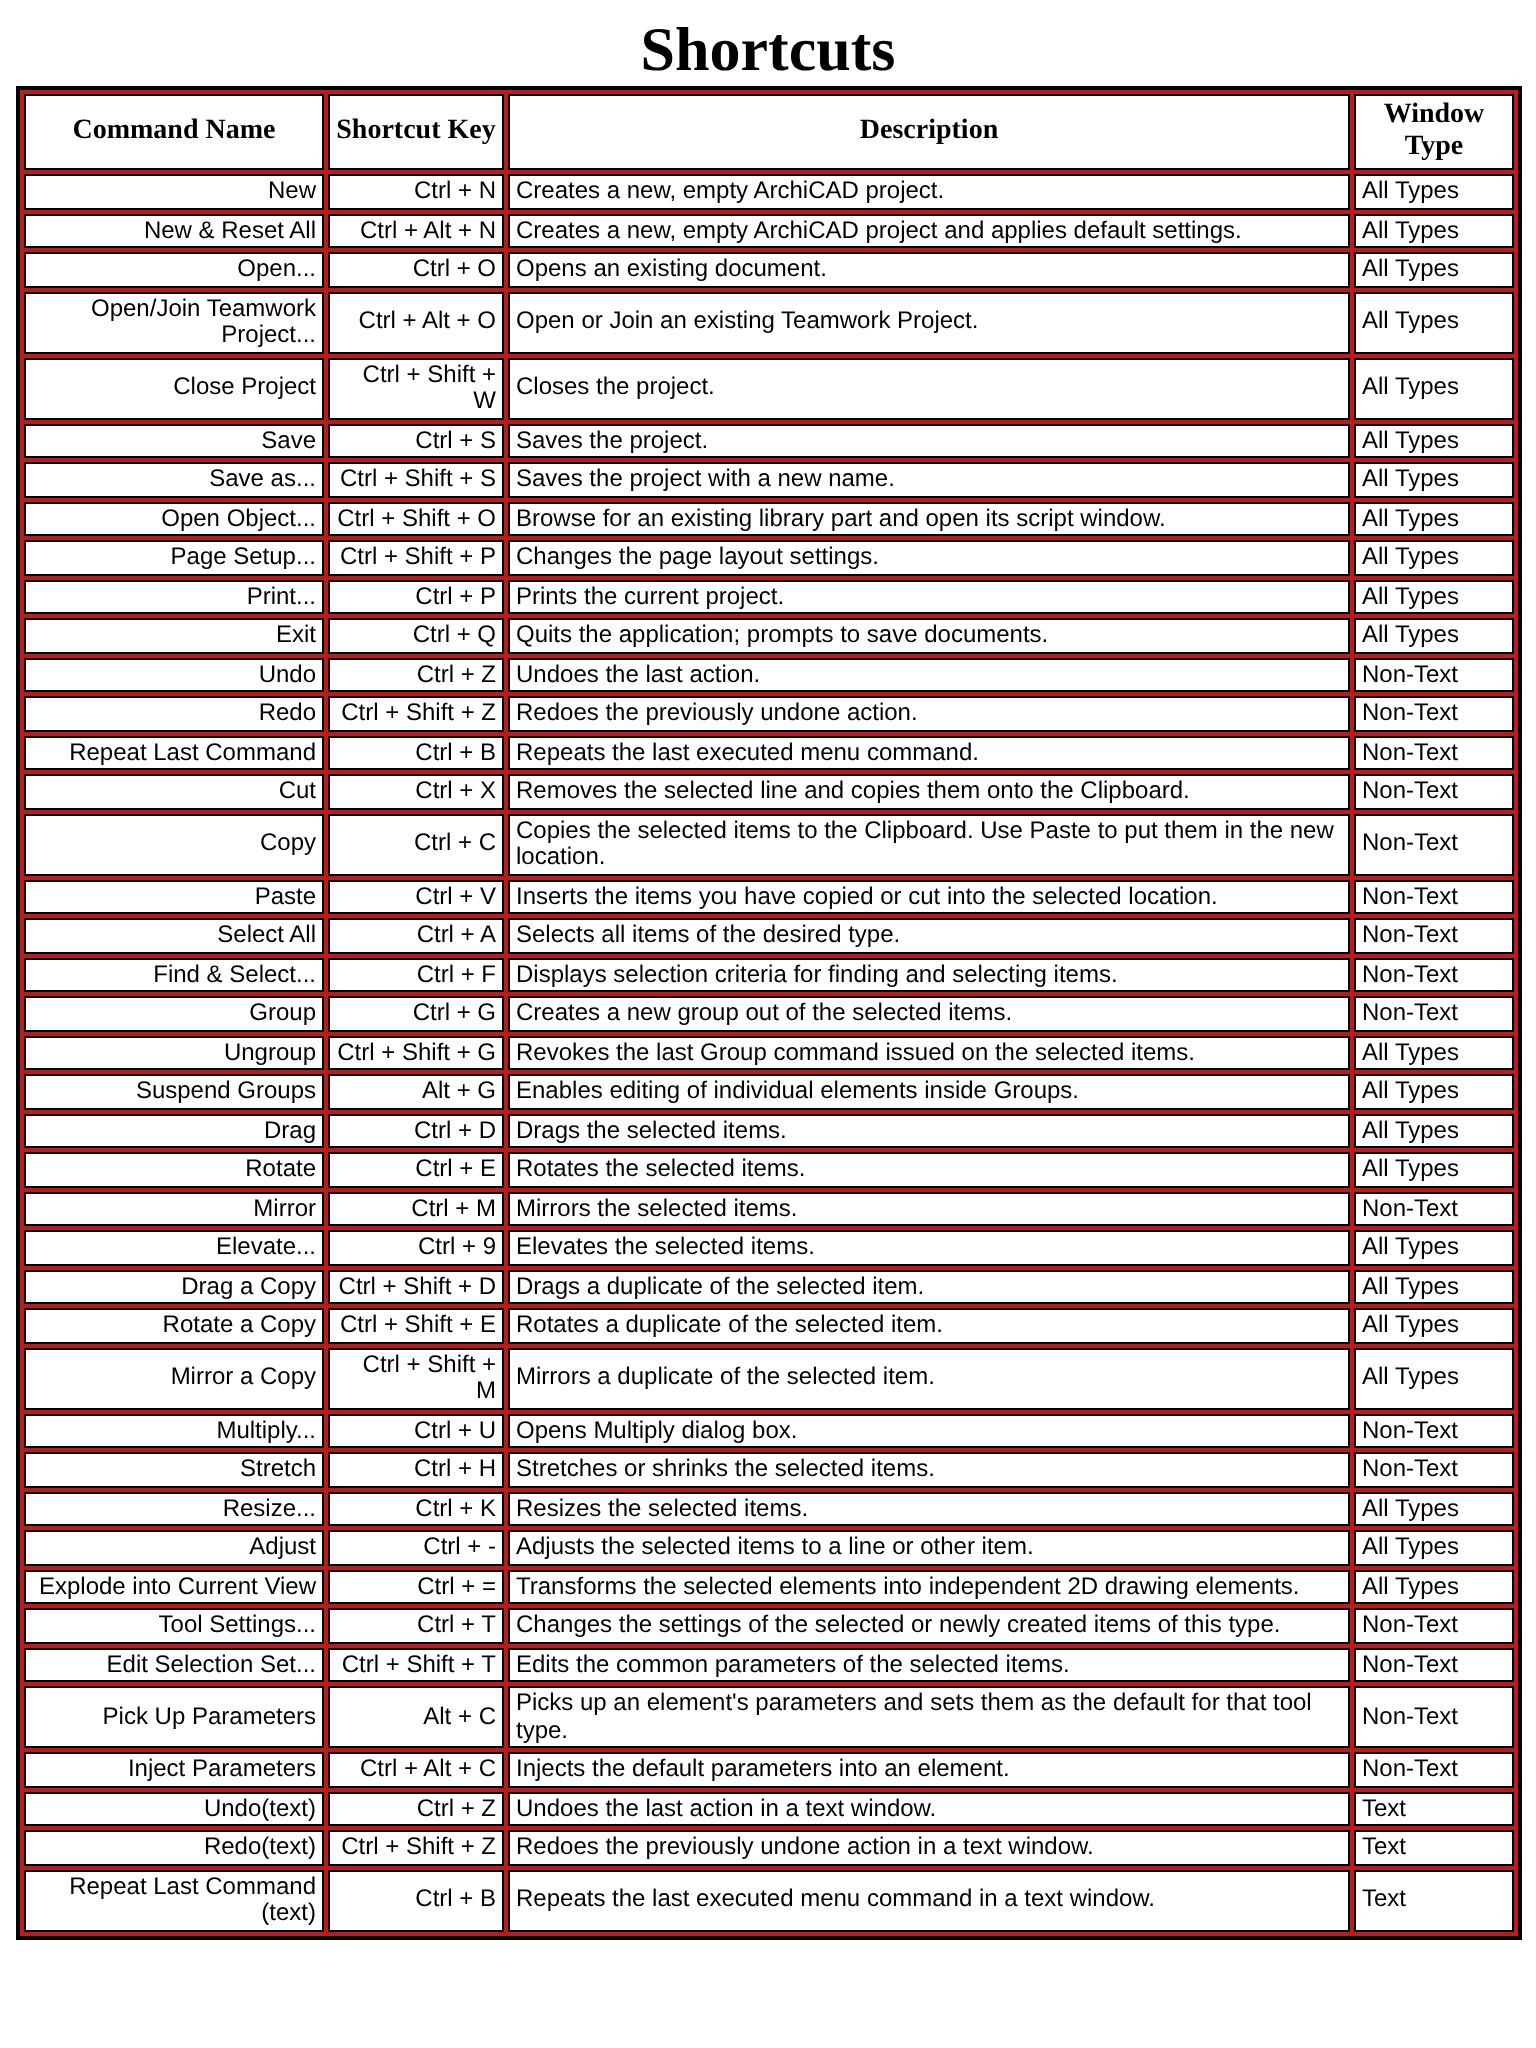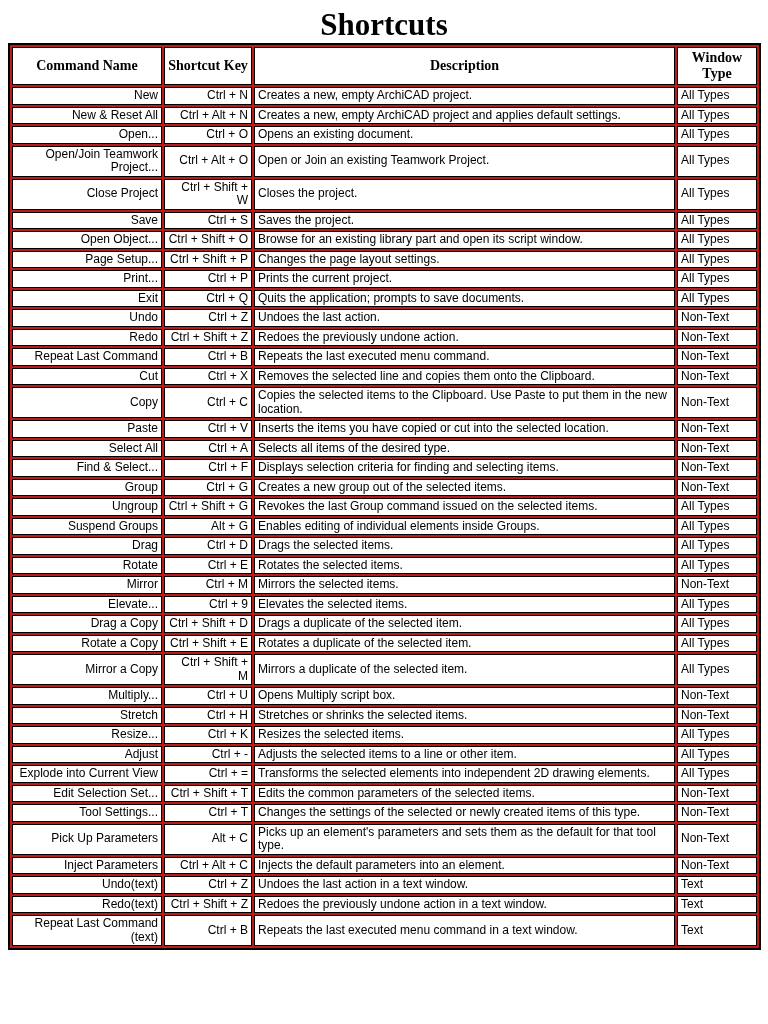--- a/index.html
+++ b/index.html
@@ -113,20 +113,26 @@
           <td class="cell-description">Closes the project.</td>
           <td class="cell-window">All Types</td>
         </tr>
         <tr>
           <td class="cell-command">Save</td>
           <td class="cell-shortcut">Ctrl + S</td>
           <td class="cell-description">Saves the project.</td>
           <td class="cell-window">All Types</td>
         </tr>
         <tr>
+          <td class="cell-command">Save as...</td>
+          <td class="cell-shortcut">Ctrl + Shift + S</td>
+          <td class="cell-description">Saves the project with a new name.</td>
+          <td class="cell-window">All Types</td>
+        </tr>
+        <tr>
           <td class="cell-command">Open Object...</td>
           <td class="cell-shortcut">Ctrl + Shift + O</td>
           <td class="cell-description">Browse for an existing library part and open its script window.</td>
           <td class="cell-window">All Types</td>
         </tr>
         <tr>
           <td class="cell-command">Page Setup...</td>
           <td class="cell-shortcut">Ctrl + Shift + P</td>
           <td class="cell-description">Changes the page layout settings.</td>
           <td class="cell-window">All Types</td>
@@ -247,21 +253,21 @@
         </tr>
         <tr>
           <td class="cell-command">Mirror a Copy</td>
           <td class="cell-shortcut">Ctrl + Shift + M</td>
           <td class="cell-description">Mirrors a duplicate of the selected item.</td>
           <td class="cell-window">All Types</td>
         </tr>
         <tr>
           <td class="cell-command">Multiply...</td>
           <td class="cell-shortcut">Ctrl + U</td>
-          <td class="cell-description">Opens Multiply script box.</td>
+          <td class="cell-description">Opens Multiply dialog box.</td>
           <td class="cell-window">Non-Text</td>
         </tr>
         <tr>
           <td class="cell-command">Stretch</td>
           <td class="cell-shortcut">Ctrl + H</td>
           <td class="cell-description">Stretches or shrinks the selected items.</td>
           <td class="cell-window">Non-Text</td>
         </tr>
         <tr>
           <td class="cell-command">Resize...</td>
@@ -275,29 +281,29 @@
           <td class="cell-description">Adjusts the selected items to a line or other item.</td>
           <td class="cell-window">All Types</td>
         </tr>
         <tr>
           <td class="cell-command">Explode into Current View</td>
           <td class="cell-shortcut">Ctrl + =</td>
           <td class="cell-description">Transforms the selected elements into independent 2D drawing elements.</td>
           <td class="cell-window">All Types</td>
         </tr>
         <tr>
+          <td class="cell-command">Tool Settings...</td>
+          <td class="cell-shortcut">Ctrl + T</td>
+          <td class="cell-description">Changes the settings of the selected or newly created items of this type.</td>
+          <td class="cell-window">Non-Text</td>
+        </tr>
+        <tr>
           <td class="cell-command">Edit Selection Set...</td>
           <td class="cell-shortcut">Ctrl + Shift + T</td>
           <td class="cell-description">Edits the common parameters of the selected items.</td>
-          <td class="cell-window">Non-Text</td>
-        </tr>
-        <tr>
-          <td class="cell-command">Tool Settings...</td>
-          <td class="cell-shortcut">Ctrl + T</td>
-          <td class="cell-description">Changes the settings of the selected or newly created items of this type.</td>
           <td class="cell-window">Non-Text</td>
         </tr>
         <tr>
           <td class="cell-command">Pick Up Parameters</td>
           <td class="cell-shortcut">Alt + C</td>
           <td class="cell-description">Picks up an element's parameters and sets them as the default for that tool type.</td>
           <td class="cell-window">Non-Text</td>
         </tr>
         <tr>
           <td class="cell-command">Inject Parameters</td>

